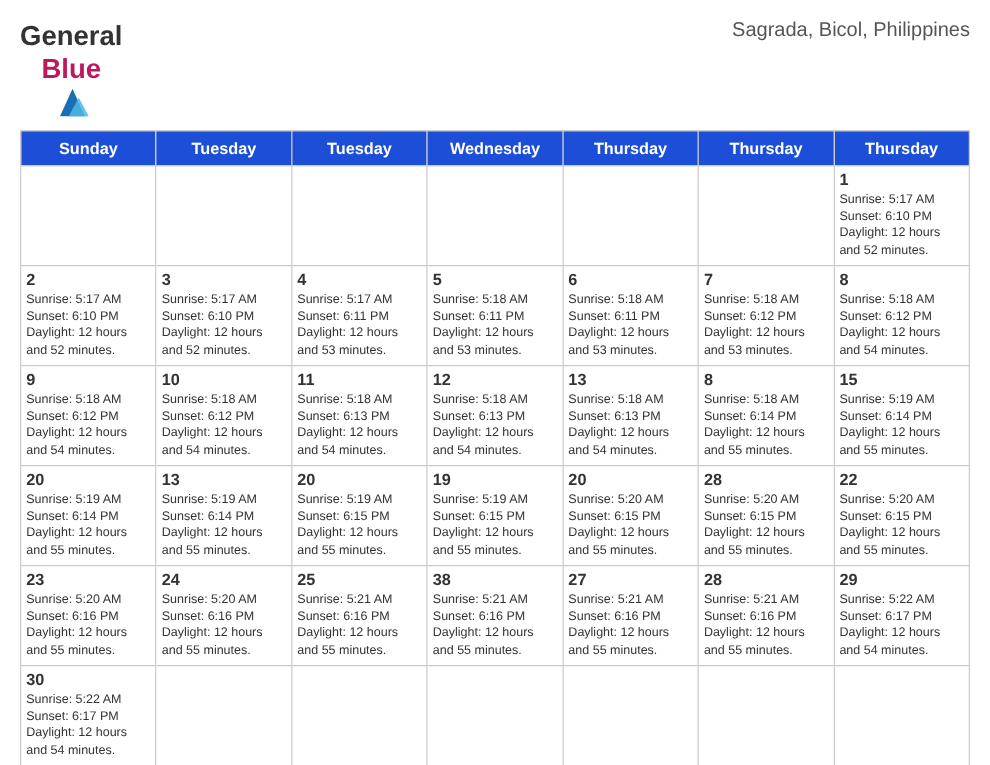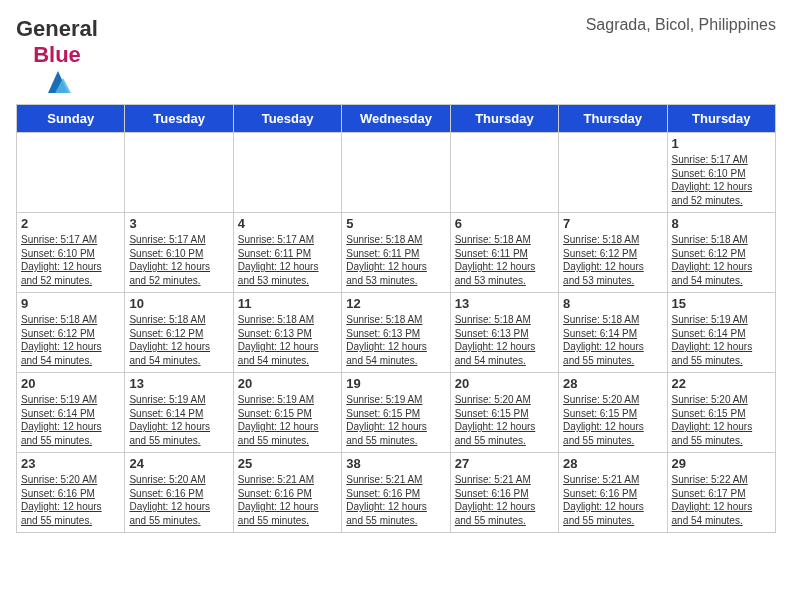--- a/index.html
+++ b/index.html
@@ -70,21 +70,20 @@
       font-size: 13px;
       font-weight: bold;
       color: #333;
       display: block;
       margin-bottom: 2px;
     }
     .day-info {
       font-size: 10px;
       color: #333;
       line-height: 1.35;
-      text-decoration: underline;
     }
     .empty-cell {
       background: #f5f5f5;
     }
     .last-row td {
       border-bottom: 1px solid #ccc;
     }
   </style>
 </head>
 <body>
@@ -243,14 +242,26 @@
         </td>
         <td>
           <span class="day-num">28</span>
           <div class="day-info">Sunrise: 5:21 AM<br>Sunset: 6:16 PM<br>Daylight: 12 hours<br>and 55 minutes.</div>
         </td>
         <td>
           <span class="day-num">29</span>
           <div class="day-info">Sunrise: 5:22 AM<br>Sunset: 6:17 PM<br>Daylight: 12 hours<br>and 54 minutes.</div>
         </td>
       </tr>
+      <tr class="last-row">
+        <td>
+          <span class="day-num">30</span>
+          <div class="day-info">Sunrise: 5:22 AM<br>Sunset: 6:17 PM<br>Daylight: 12 hours<br>and 54 minutes.</div>
+        </td>
+        <td class="empty-cell"></td>
+        <td class="empty-cell"></td>
+        <td class="empty-cell"></td>
+        <td class="empty-cell"></td>
+        <td class="empty-cell"></td>
+        <td class="empty-cell"></td>
+      </tr>
     </tbody>
 </table>
 
 </body></html>

